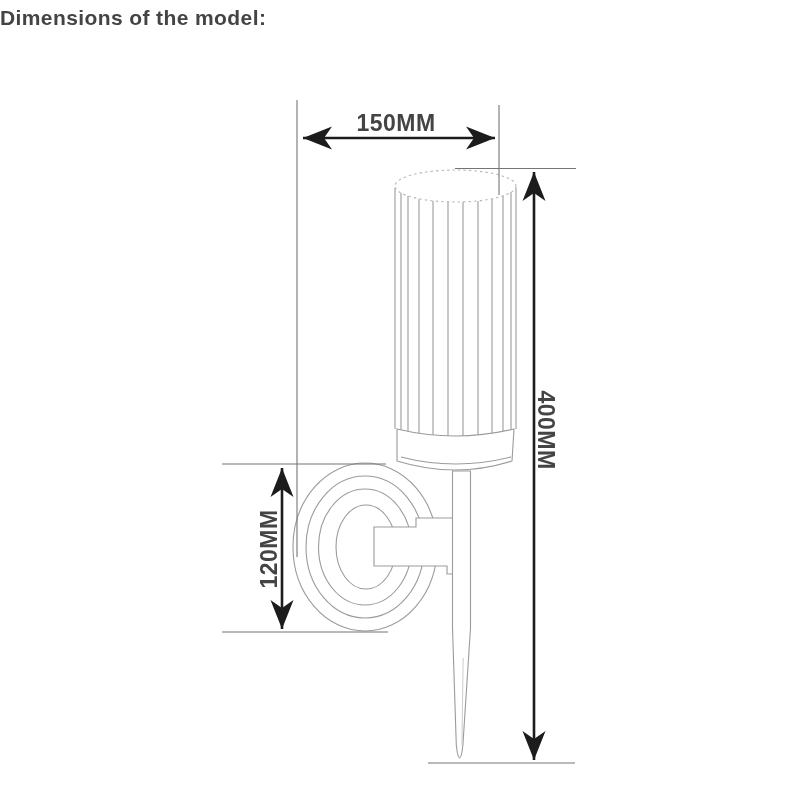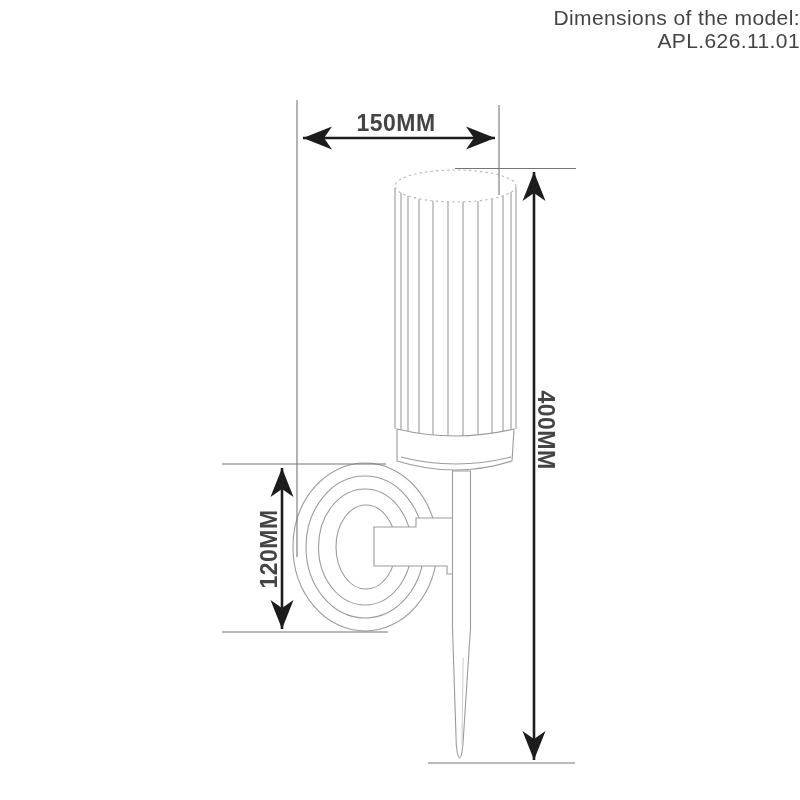--- a/index.html
+++ b/index.html
@@ -14,24 +14,24 @@
   html, body {
     width: 800px; height: 800px;
     background: var(--background);
     overflow: hidden;
     font-family: "Liberation Sans", sans-serif;
   }
   .page { position: relative; width: 800px; height: 800px; background: var(--background); }
   .title {
     position: absolute;
     top: 6px; left: 0; width: 100%;
-    text-align: right;
+    text-align: left;
     color: var(--text);
     font-size: 21px;
-    font-weight: 400;
+    font-weight: 700;
     line-height: 23px;
     letter-spacing: 0.4px;
   }
   .drawing { position: absolute; top: 0; left: 0; }
   
   .draw   { stroke: var(--drawing-line); stroke-width: 1.1; fill: none; }
   .draw-fill { stroke: var(--drawing-line); stroke-width: 1.1; fill: var(--background); }
   .dash   { stroke: var(--drawing-line-light); stroke-width: 1.1; fill: none; stroke-dasharray: 2.5 3; }
   .faint  { stroke: #cccccc; stroke-width: 1; fill: none; }
   .ext    { stroke: var(--extension-line); stroke-width: 1.1; fill: none; }
@@ -45,21 +45,20 @@
     fill: var(--text);
   }
 </style>
 </head>
 <body>
 
 <div class="page">
 
   <div class="title">
     <div>Dimensions of the model:</div>
-    <div>APL.626.11.01</div>
   </div>
 
   <svg class="drawing" width="800" height="800" viewBox="0 0 800 800">
     <defs>
       <marker id="ah" viewBox="0 -12 30 24" refX="29" refY="0" markerWidth="30" markerHeight="24" markerUnits="userSpaceOnUse" orient="auto-start-reverse">
         <path class="ah" d="M29,0 L0,11.5 L8,0 L0,-11.5 Z"></path>
       </marker>
     </defs>
 
     <g>

